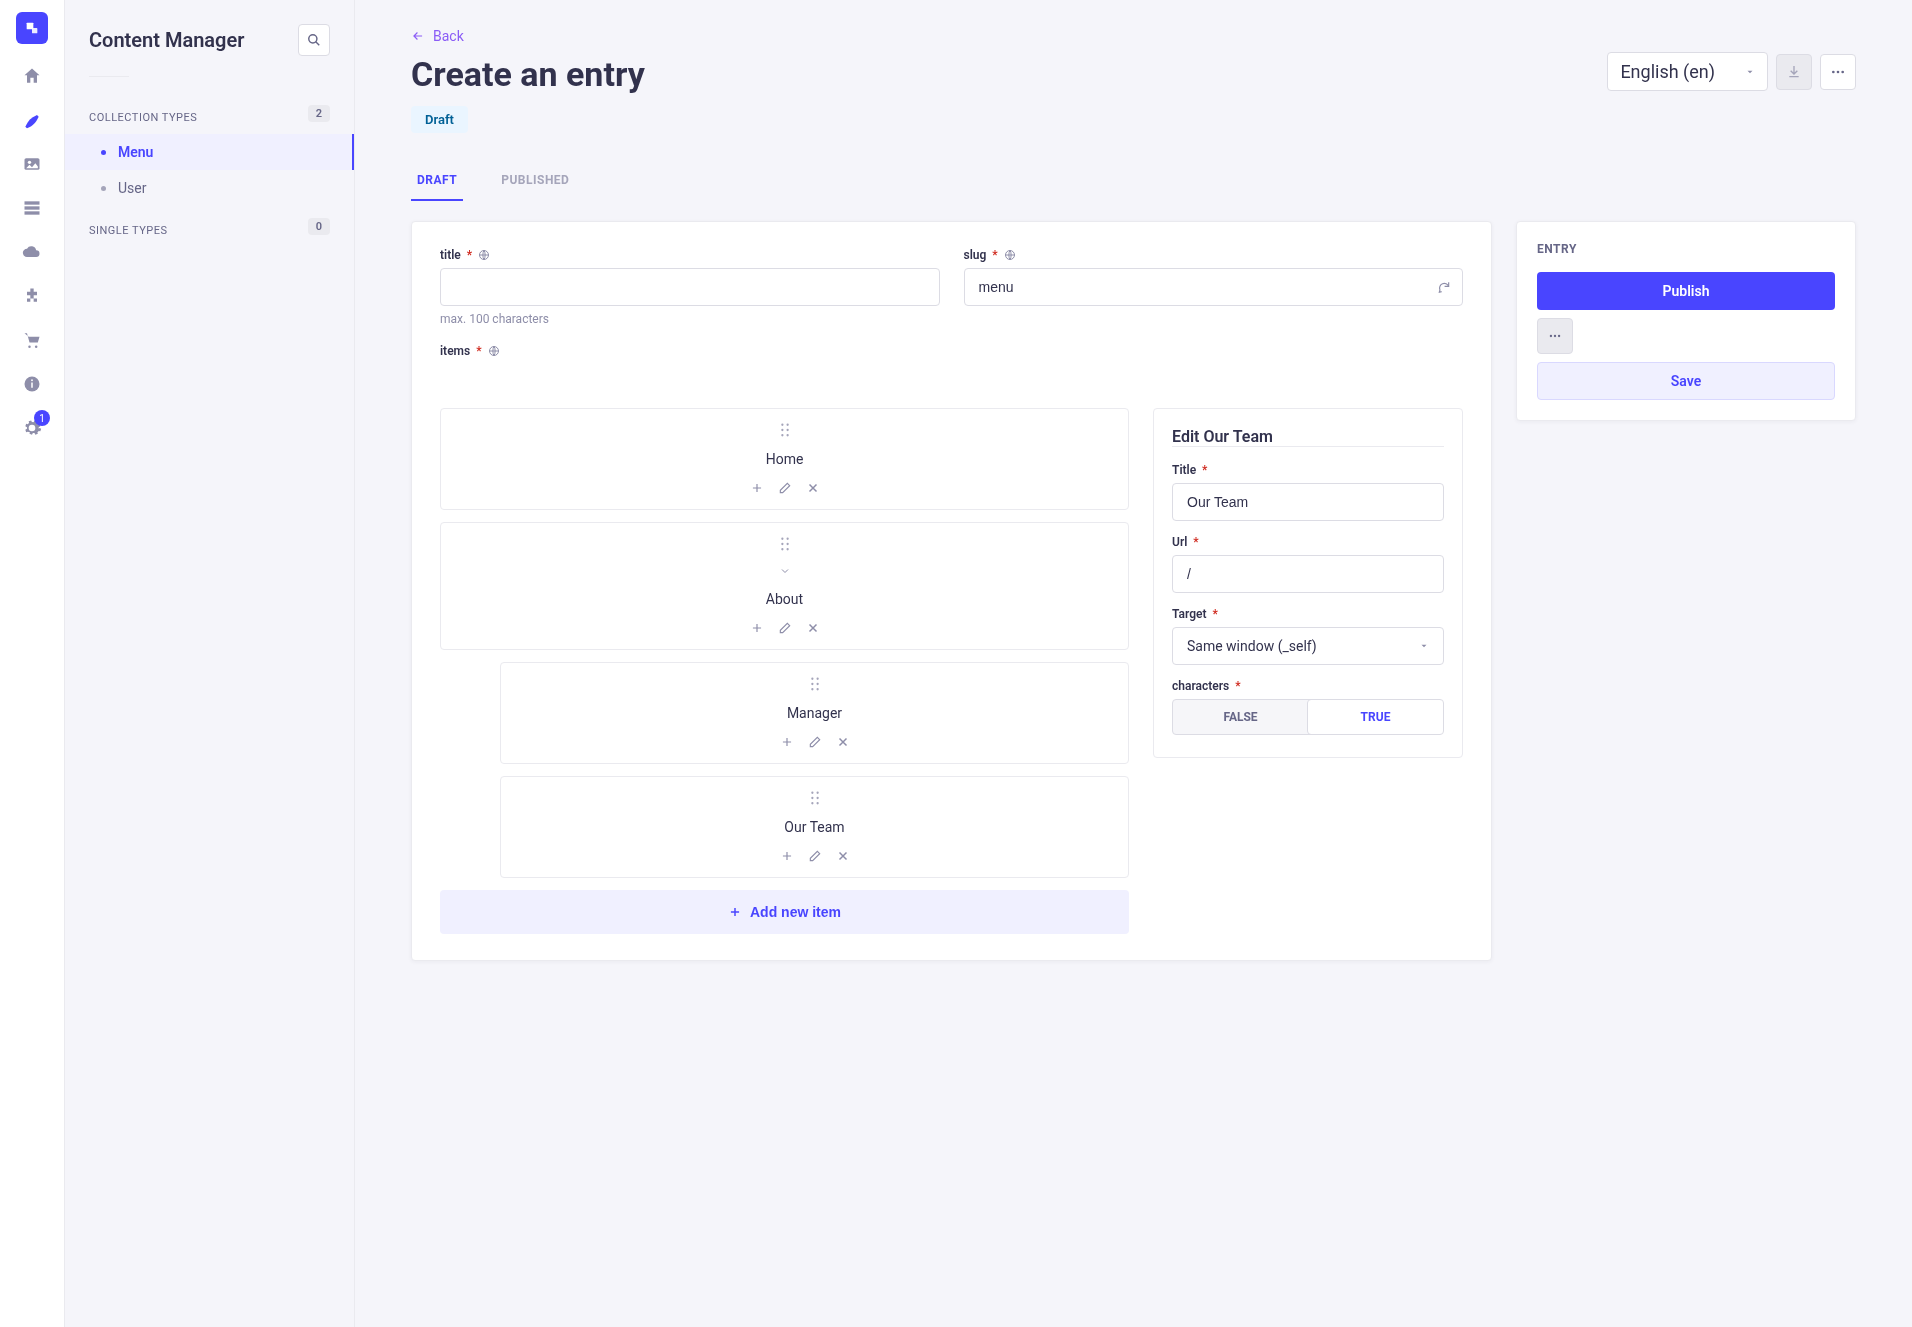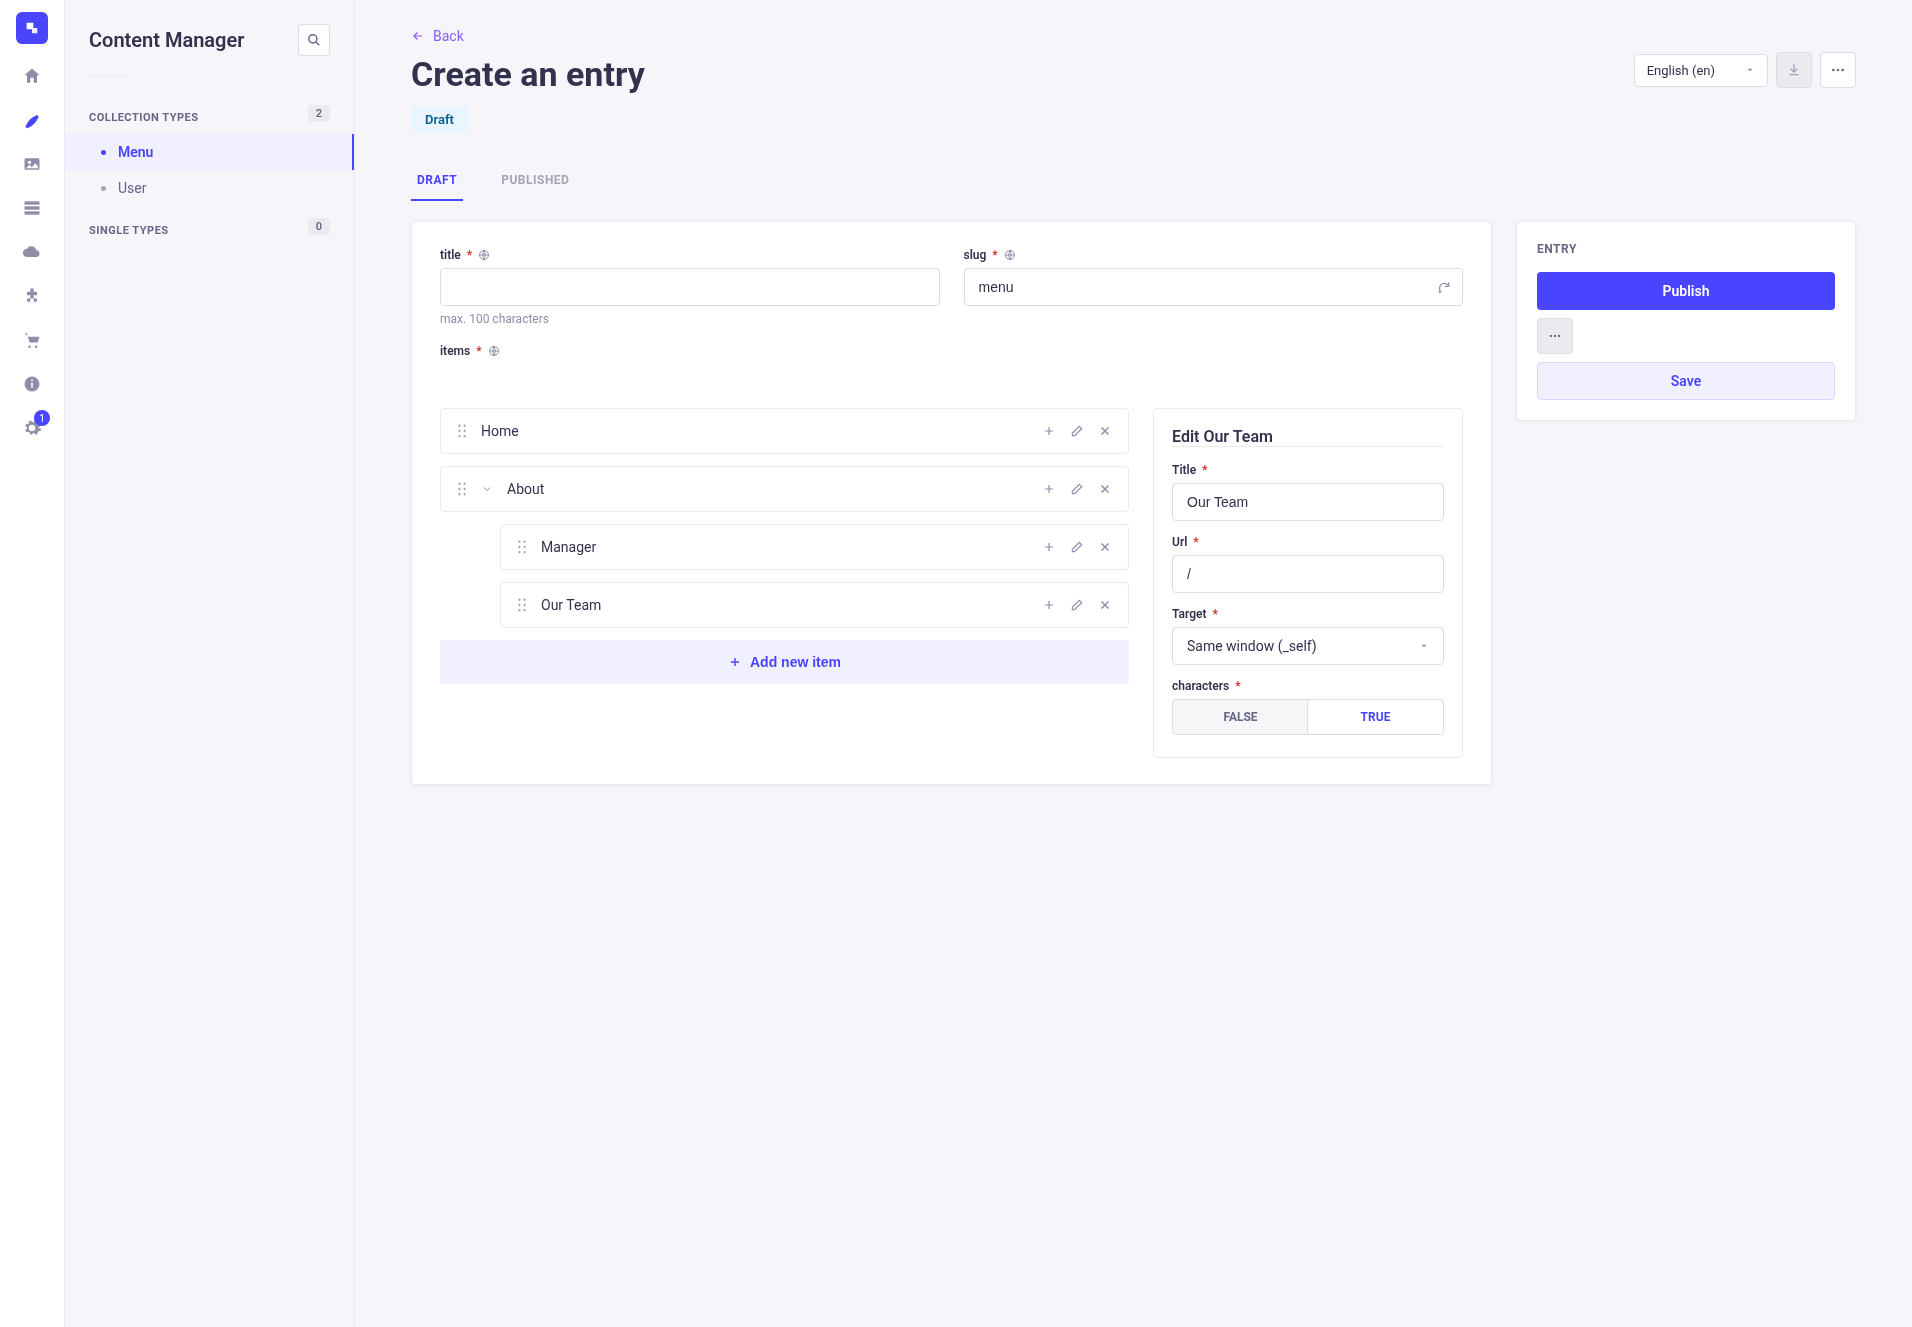--- a/index.html
+++ b/index.html
@@ -14,36 +14,36 @@
 .icon-rail .badge { position:absolute; top:-6px; right:-6px; background:#4945ff; color:#fff; border-radius:50%; width:16px; height:16px; font-size:10px; display:flex; align-items:center; justify-content:center;}
 
 
 .sidebar { width: 290px; background: #f5f5fa; border-right: 1px solid #eaeaef; padding: 24px 0; }
 .sidebar-header { display:flex; align-items:center; justify-content:space-between; padding: 0 24px 20px 24px;}
 .sidebar-header h1 { font-size: 20px; font-weight:600; color:#32324d; }
 .search-btn { width:32px; height:32px; border:1px solid #dcdce4; border-radius:4px; background:#fff; display:flex; align-items:center; justify-content:center; color:#666687; cursor:pointer;}
 .sidebar hr { border:none; border-top:1px solid #eaeaef; margin: 0 24px 16px 24px; width: 40px;}
 .type-group { }
 .type-group-header { display:flex; justify-content:space-between; align-items:center; padding: 10px 24px; cursor:pointer;}
-.type-group-header .label { font-size:11px; font-weight:700; letter-spacing:0.5px; color:#666687; text-transform:uppercase;margin-top:8px;}
+.type-group-header .label { font-size:11px; font-weight:400; letter-spacing:0.5px; color:#666687; text-transform:uppercase;margin-top:8px;}
 .type-group-header .count { background:#eaeaef; color:#666687; font-size:11px; font-weight:600; padding:2px 8px; border-radius:4px;}
 .type-item { padding: 10px 24px 10px 36px; font-size:14px; color:#666687; cursor:pointer; display:flex; align-items:center; gap:12px; border-right: 2px solid transparent;}
 .type-item .bullet { width:5px; height:5px; border-radius:50%; background:#a5a5ba; flex-shrink:0;}
 .type-item.active { background:#f0f0ff; color:#4945ff; font-weight:600; border-right-color:#4945ff;}
 .type-item.active .bullet { background:#4945ff; }
 
 
 .main { flex:1; padding: 28px 56px; overflow:auto; }
 .back-link { display:flex; align-items:center; gap:8px; color:#8b5cf6; font-size:14px; cursor:pointer; margin-bottom:10px;}
 .page-title { font-size: 34px; font-weight:700; color:#32324d; margin-bottom:12px;}
 .status-badge { display:inline-block; background:#eaf5ff; color:#006096; font-size:13px; font-weight:600; padding:6px 14px; border-radius:4px; }
 
 .header-row { display:flex; justify-content:space-between; align-items:flex-start; }
 .header-actions { display:flex; gap:8px; align-items:center; margin-top: 24px;}
-.locale-select { background:#fff; border:1px solid #dcdce4; border-radius:4px; padding:8px 12px; display:flex; align-items:center; gap:30px; font-size:13px; color:#32324d; cursor:pointer; }
+.locale-select { background:#fff; border:1px solid #dcdce4; border-radius:4px; padding:8px 12px; display:flex; align-items:center; gap:30px; font-size:18px; color:#32324d; cursor:pointer; }
 .icon-btn { background:#fff; border:1px solid #dcdce4; border-radius:4px; width:36px; height:36px; display:flex; align-items:center; justify-content:center; color:#666687; cursor:pointer; }
 .icon-btn.disabled { background:#eaeaef; color:#a5a5ba; cursor:not-allowed; }
 
 .tabs { display:flex; gap:32px; margin-top:28px; border-bottom: none;}
 .tab { font-size:12px; font-weight:700; letter-spacing:0.5px; color:#a5a5ba; padding: 12px 6px; cursor:pointer; border-bottom:2px solid transparent;}
 .tab.active { color:#4945ff; border-bottom-color:#4945ff; }
 
 .content-row { display:flex; gap:24px; margin-top:20px; align-items:flex-start; }
 .form-card { background:#fff; border:1px solid #eaeaef; border-radius:4px; padding: 26px 28px; flex:1; box-shadow: 0 1px 4px rgba(33,33,52,0.05);}
 .entry-card { width: 340px; background:#fff; border:1px solid #eaeaef; border-radius:4px; padding:20px; box-shadow: 0 1px 4px rgba(33,33,52,0.05);}
@@ -62,21 +62,21 @@
 .globe { color:#8e8ea9; }
 .text-input { width:100%; border:1px solid #dcdce4; border-radius:4px; padding:10px 14px; font-size:14px; color:#32324d; background:#fff;}
 .text-input::placeholder { color:#8e8ea9; }
 .input-wrap { position:relative; }
 .input-suffix { position:absolute; right:12px; top:50%; transform:translateY(-50%); color:#8e8ea9; cursor:pointer;}
 .hint { font-size:12px; color:#8e8ea9; margin-top:6px; }
 
 .items-area { margin-top:18px; }
 .items-cols { display:flex; gap:24px; margin-top:50px; align-items:flex-start;}
 .tree { flex:1; }
-.tree-node { background:#fff; border:1px solid #eaeaef; border-radius:4px; padding:14px 16px; display:flex; align-items:center; gap:14px; margin-bottom:12px;}
+.tree-node { background:#fff; border:1px solid #eaeaef; border-radius:4px; padding:14px 16px; display:flex; align-items:center; gap:14px; margin-bottom:12px;flex-direction:column;}
 .tree-node.child { margin-left:60px; }
 .drag-handle { color:#a5a5ba; cursor:grab; }
 .node-label { flex:1; font-size:14px; color:#32324d; }
 .node-actions { display:flex; gap:14px; color:#8e8ea9; }
 .node-actions > span { cursor:pointer; }
 .chev { color:#8e8ea9; cursor:pointer;}
 .add-item-btn { background:#f0f0ff; color:#4945ff; border:none; border-radius:4px; padding:14px; width:100%; font-size:14px; font-weight:600; display:flex; align-items:center; justify-content:center; gap:8px; cursor:pointer;}
 
 .edit-panel { width:310px; border:1px solid #eaeaef; border-radius:4px; padding:18px 18px 22px 18px;}
 .edit-panel h3 { font-size:16px; font-weight:600; color:#32324d; padding-bottom:0; border-bottom:1px solid #eaeaef; margin-bottom:16px;}

